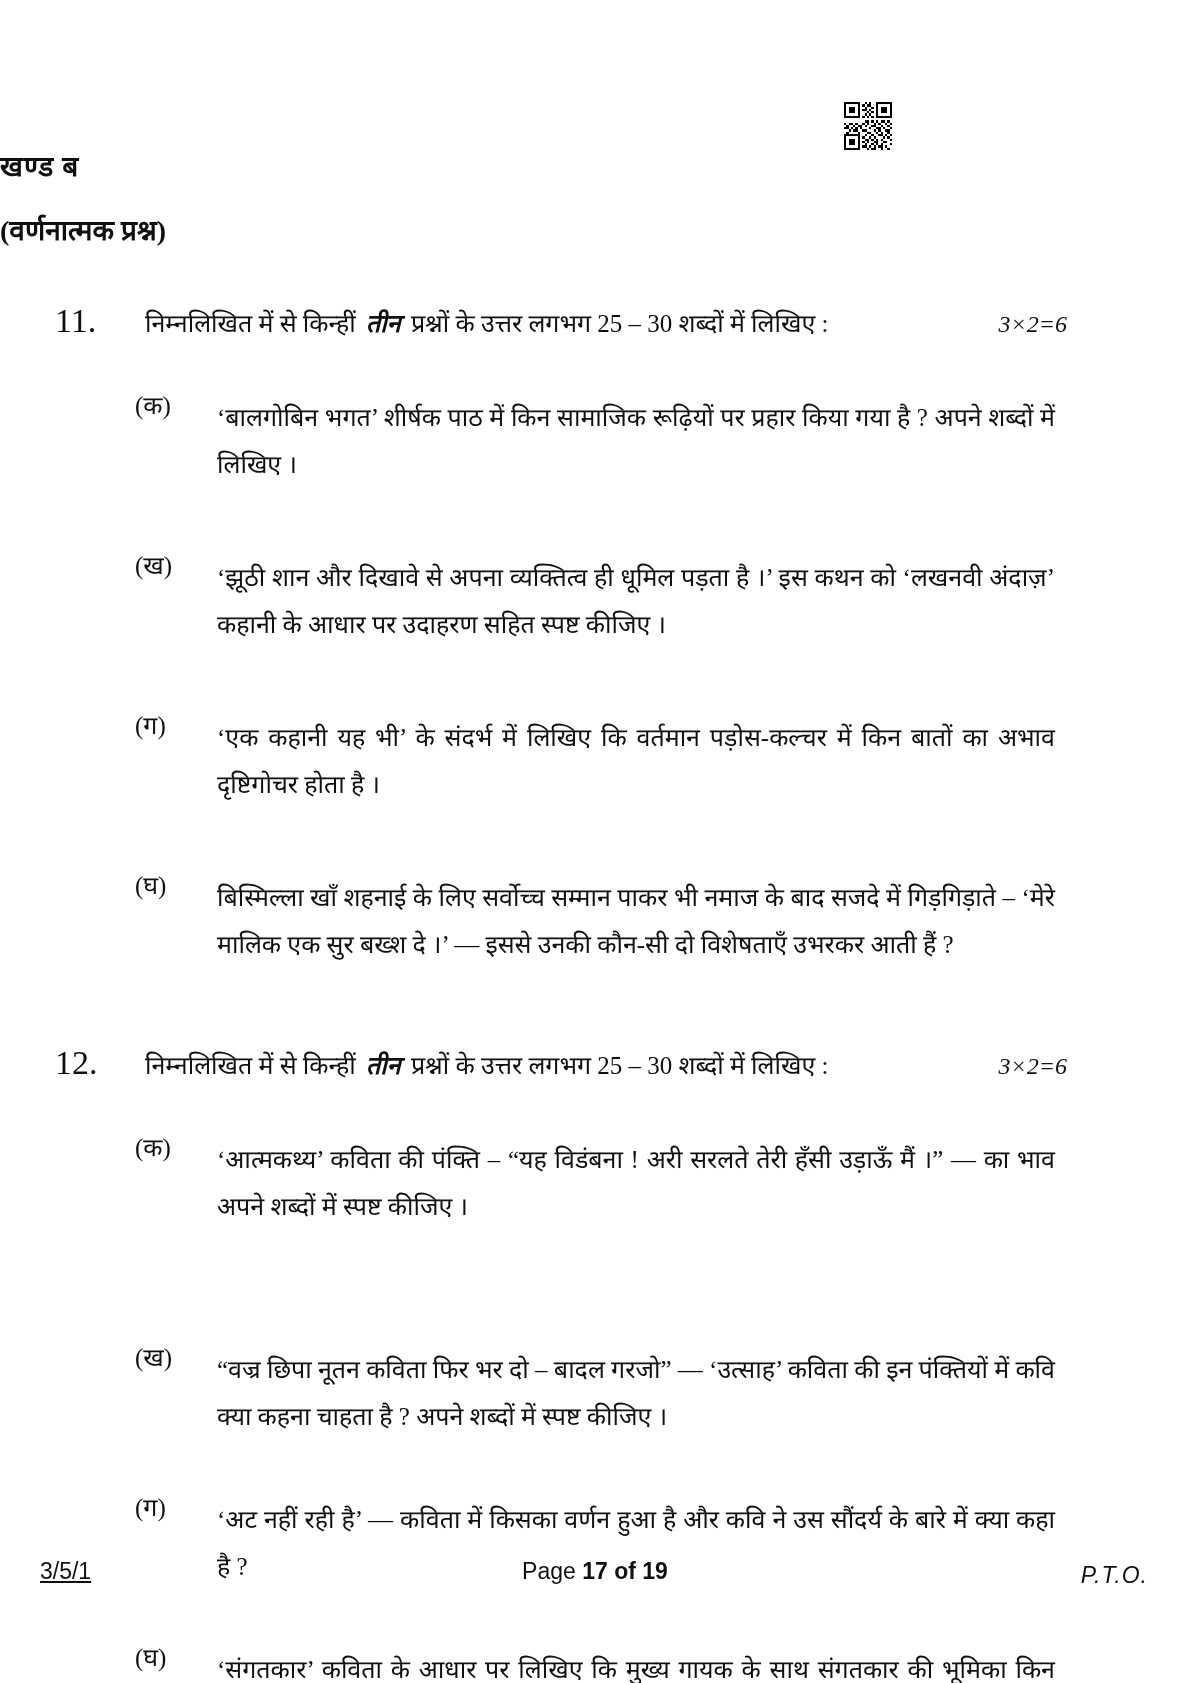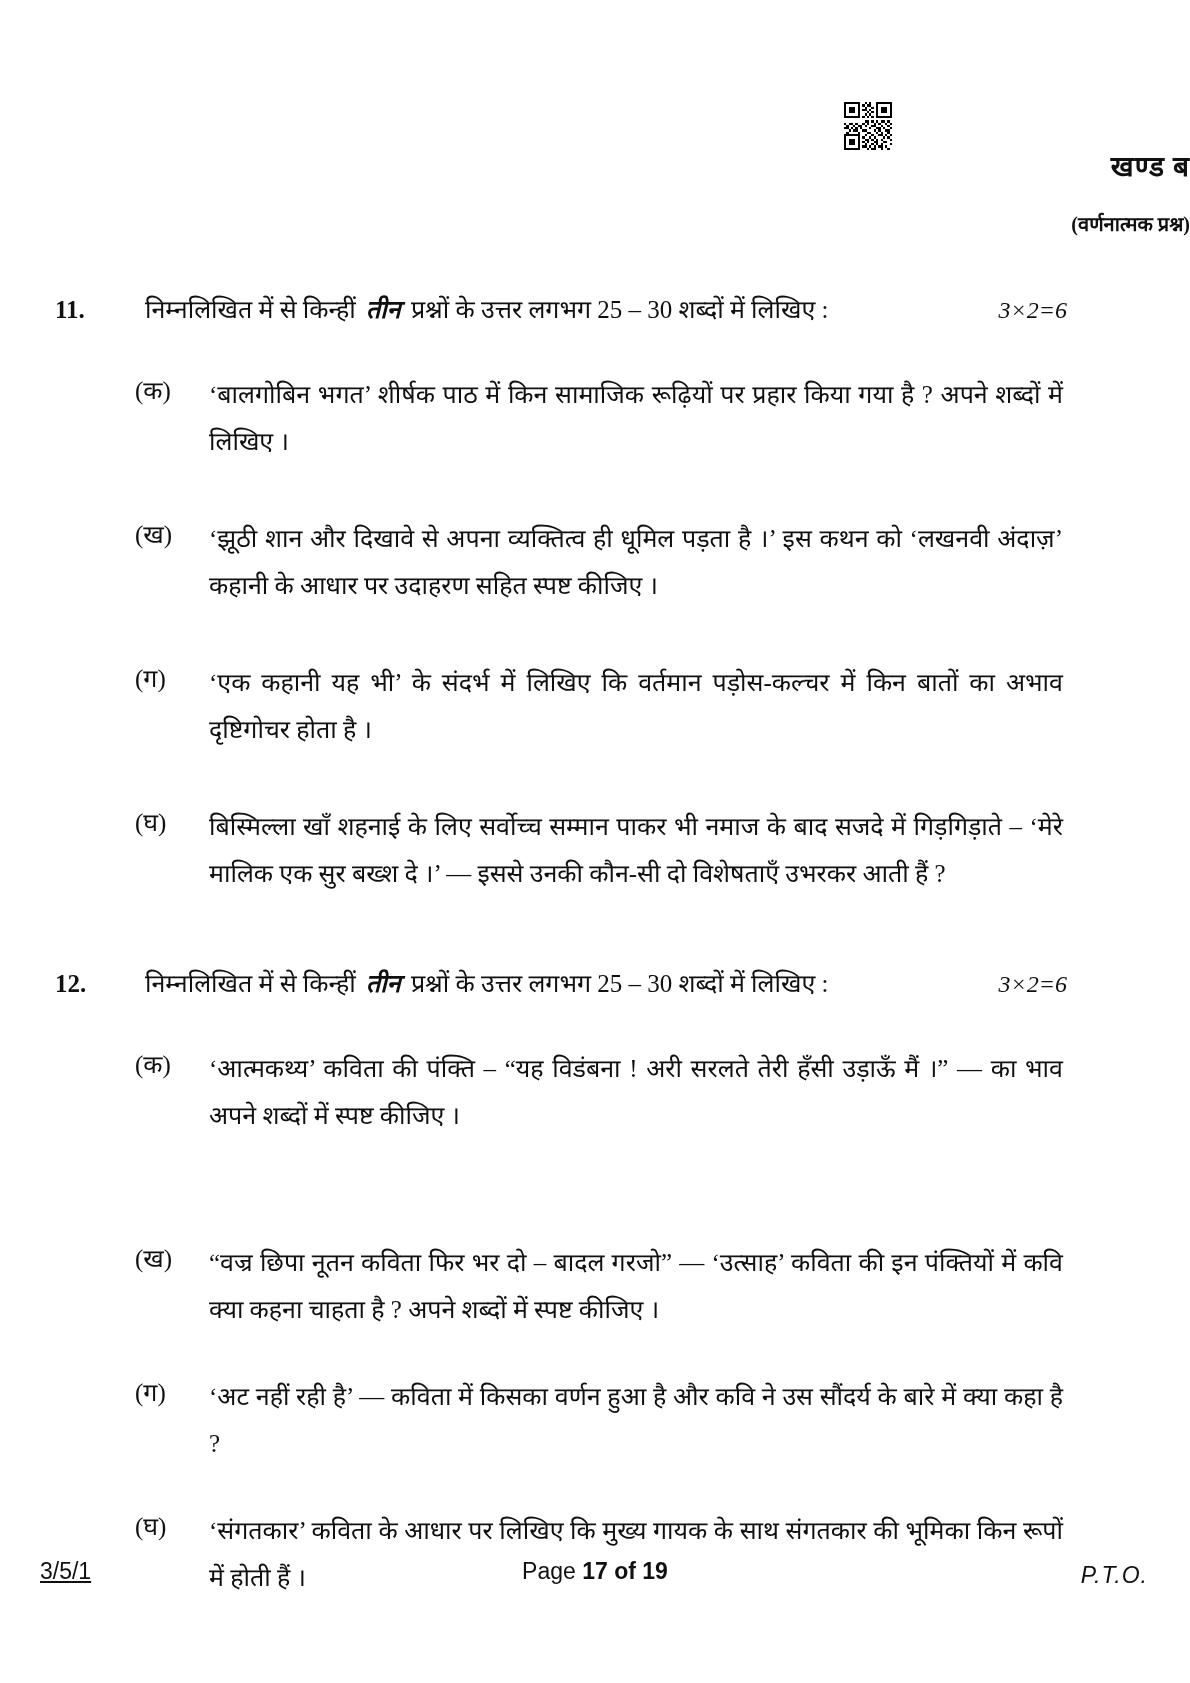--- a/index.html
+++ b/index.html
@@ -16,43 +16,43 @@
   .qr{
     position:absolute;
     top:102px;
     left:844px;
     width:48px;
     height:48px;
   }
   .qr svg{width:100%;height:100%;shape-rendering:crispEdges;}
   .heading{
     margin:146px 0 0 0;
-    text-align:right;
+    text-align:left;
     font-size:28px;
     font-weight:700;
     letter-spacing:1px;
   }
   .subheading{
     margin:26px 0 0 0;
-    text-align:right;
-    font-size:20px;
+    text-align:left;
+    font-size:28px;
     font-weight:700;
   }
   .q-row{
     display:flex;
     align-items:baseline;
     margin:54px 123px 0 55px;
     font-size:25px;
   }
   .q-row.q12{margin-top:64px;}
   .q-num{
     width:70px;
     flex:0 0 70px;
-    font-weight:700;
-    font-size:25px;
+    font-weight:400;
+    font-size:34px;
   }
   .q-intro{
     flex:1 1 auto;
     font-size:25px;
     margin-left:20px;
   }
   .q-intro .em{
     font-weight:700;
     font-style:italic;
     padding:0 4px;
@@ -73,21 +73,21 @@
   .part.gap-lg{margin-top:92px;}
   .part.tight{margin-top:32px;}
   .part-label{
     flex:0 0 70px;
     width:70px;
     font-size:25px;
     line-height:47px;
   }
   .part-text{
     flex:1 1 auto;
-    margin:4px;
+    margin:12px;
     font-size:25px;
     line-height:47px;
     text-align:justify;
     text-align-last:left;
   }
   .footer{
     position:absolute;
     top:1558px;
     left:0;
     right:0;

